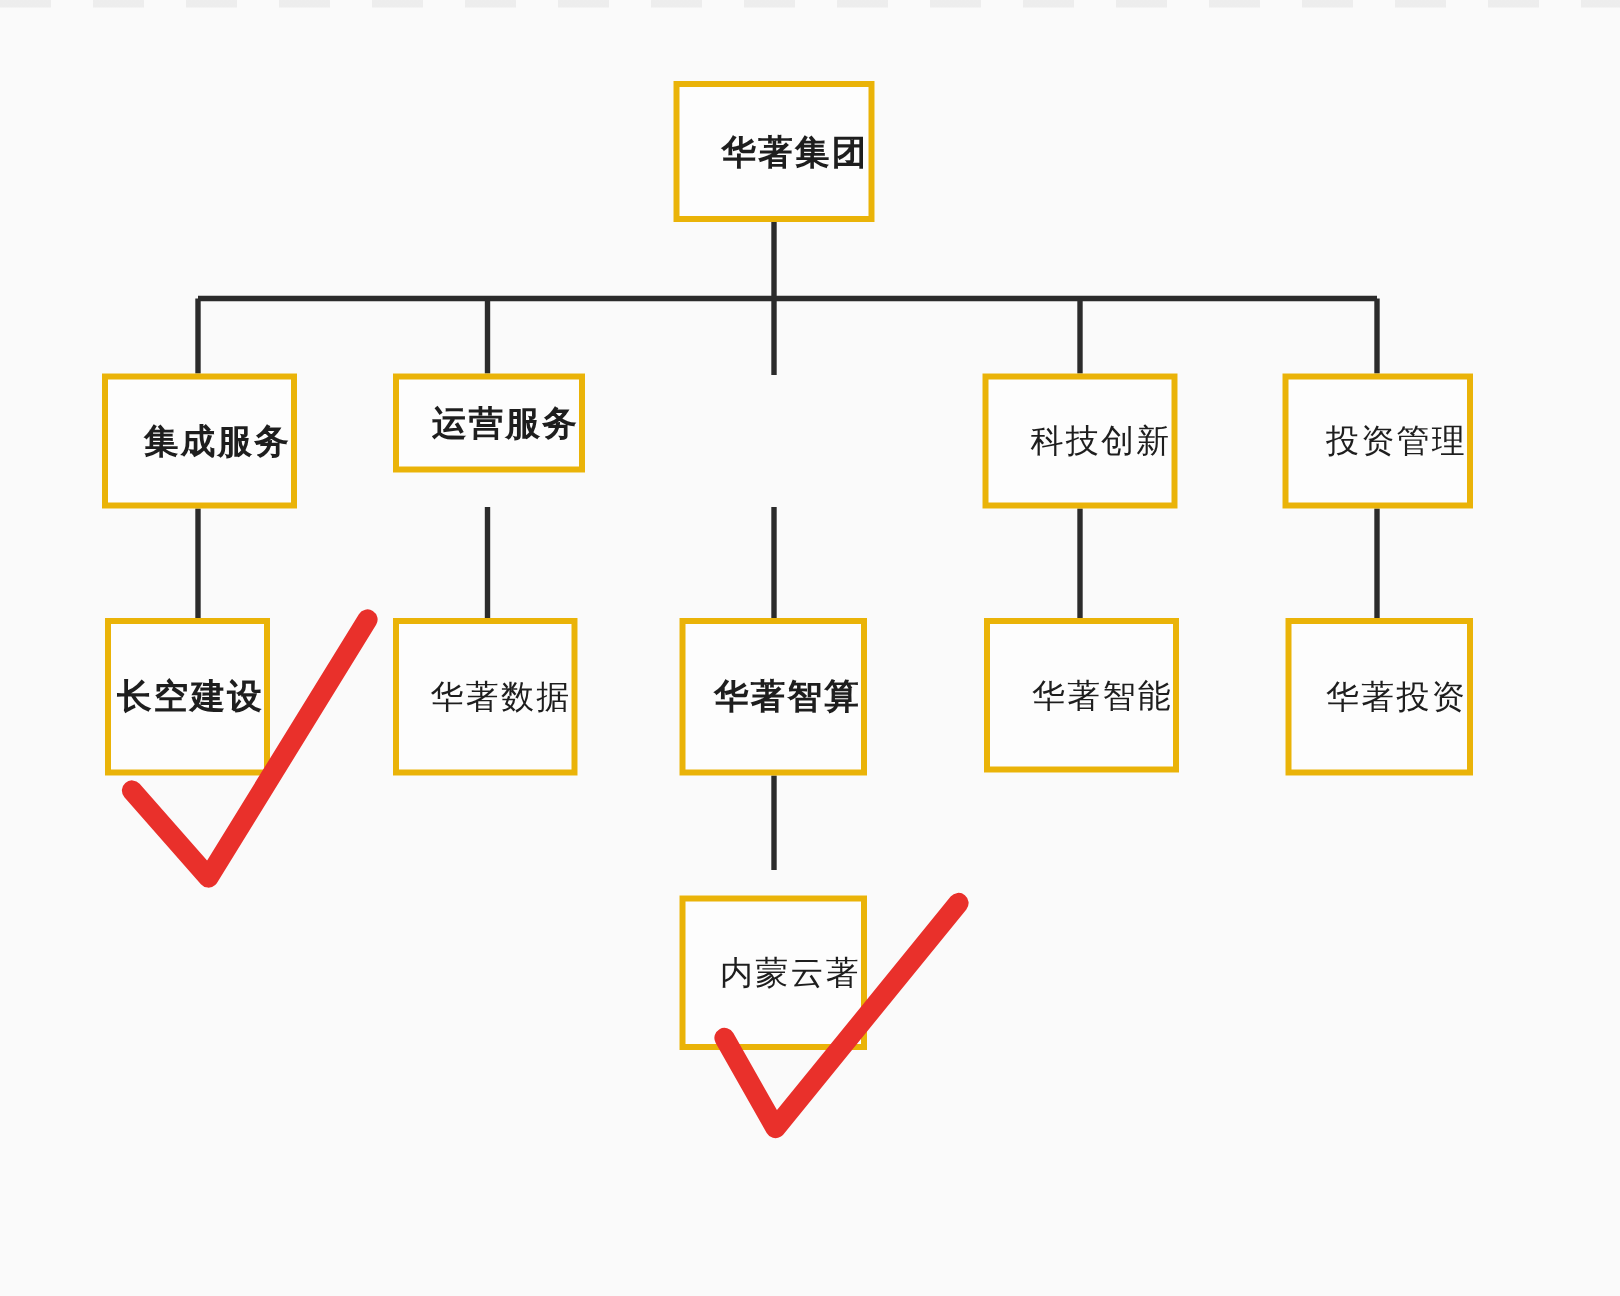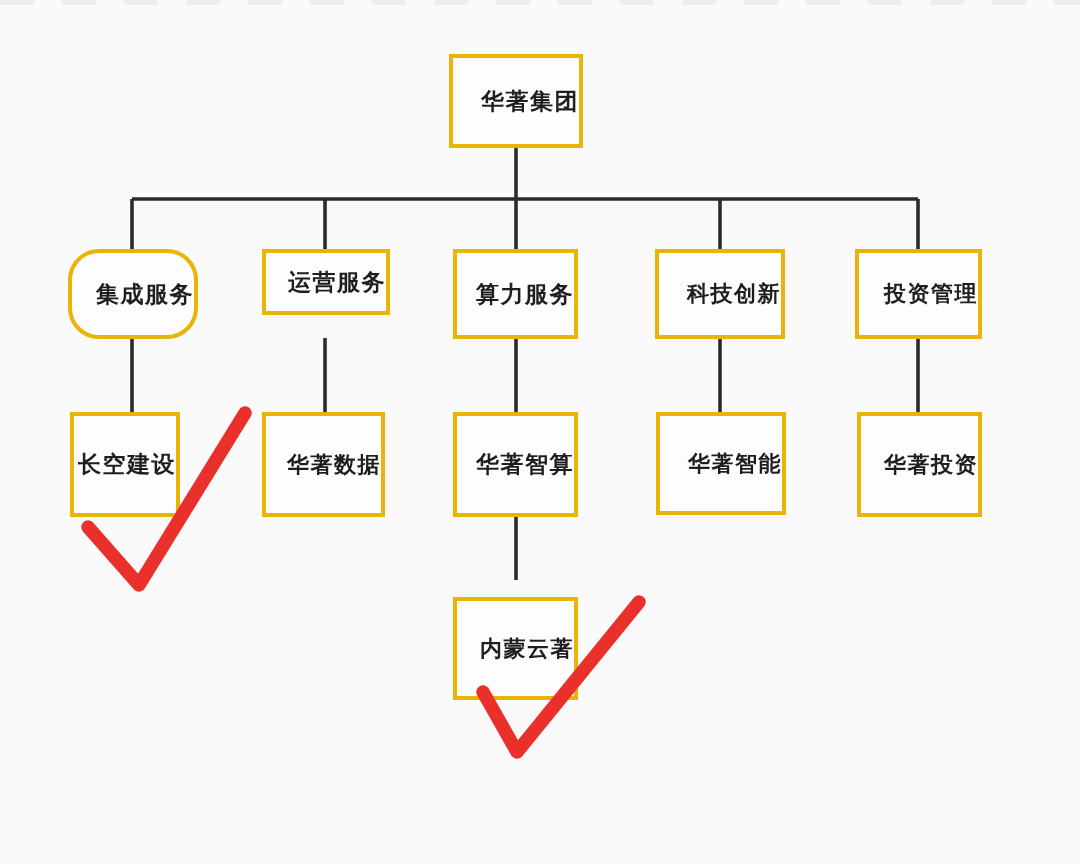--- a/index.html
+++ b/index.html
@@ -40,21 +40,21 @@
     box-sizing: border-box;
     display: flex;
     align-items: center;
     justify-content: flex-end;
     color: #1e1e1e;
     font-size: 22px;
     letter-spacing: 1.5px;
     white-space: nowrap;
   }
   .node.heavy { font-weight: 700; font-size: 23px; }
-  .node.light { font-weight: 700; }
+  .node.light { font-weight: 400; }
   .node.root  { font-weight: 600; font-size: 23px; }
 </style>
 </head>
 <body>
 
 <div class="canvas">
 
   <div class="top-edge-artifact"></div>
 
   <svg class="layer" viewBox="0 0 1080 864" xmlns="http://www.w3.org/2000/svg">
@@ -77,28 +77,25 @@
       <line x1="918" y1="338" x2="918" y2="413"></line>
 
       <line x1="516" y1="516" x2="516" y2="580"></line>
     </g>
   </svg>
 
   <div class="node root" style="left:449px; top:54px; width:134px; height:94px;">
     <span>华著集团</span>
   </div>
 
-  <div class="node heavy" style="left:68px; top:249px; width:130px; height:90px;border-radius:31px;">
+  <div class="node heavy" style="left:68px; top:249px; width:130px; height:90px;">
     <span>集成服务</span>
   </div>
   <div class="node heavy" style="left:262px; top:249px; width:128px; height:66px;">
     <span>运营服务</span>
-  </div>
-  <div class="node heavy" style="left:453px; top:249px; width:125px; height:90px;">
-    <span>算力服务</span>
   </div>
   <div class="node light" style="left:655px; top:249px; width:130px; height:90px;">
     <span>科技创新</span>
   </div>
   <div class="node light" style="left:855px; top:249px; width:127px; height:90px;">
     <span>投资管理</span>
   </div>
 
   <div class="node heavy" style="left:70px; top:412px; width:110px; height:105px;">
     <span>长空建设</span>

